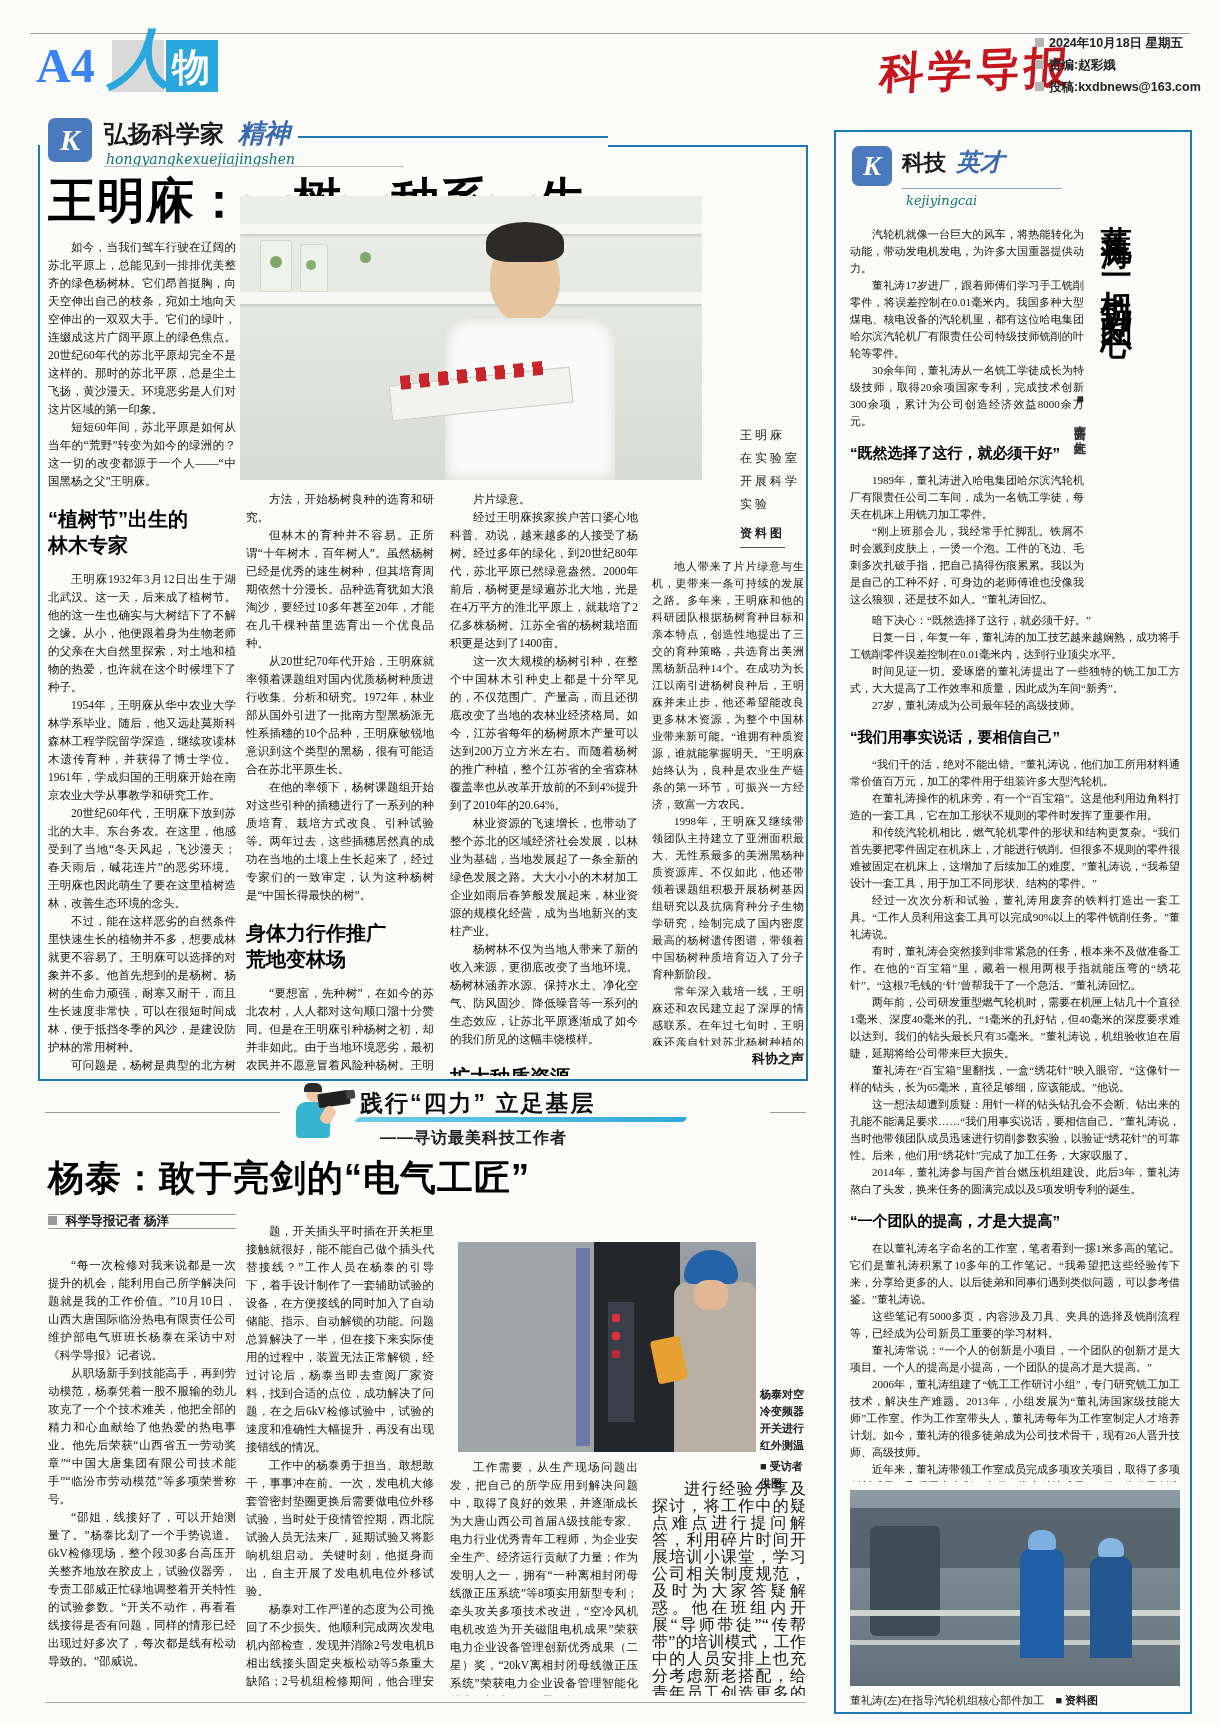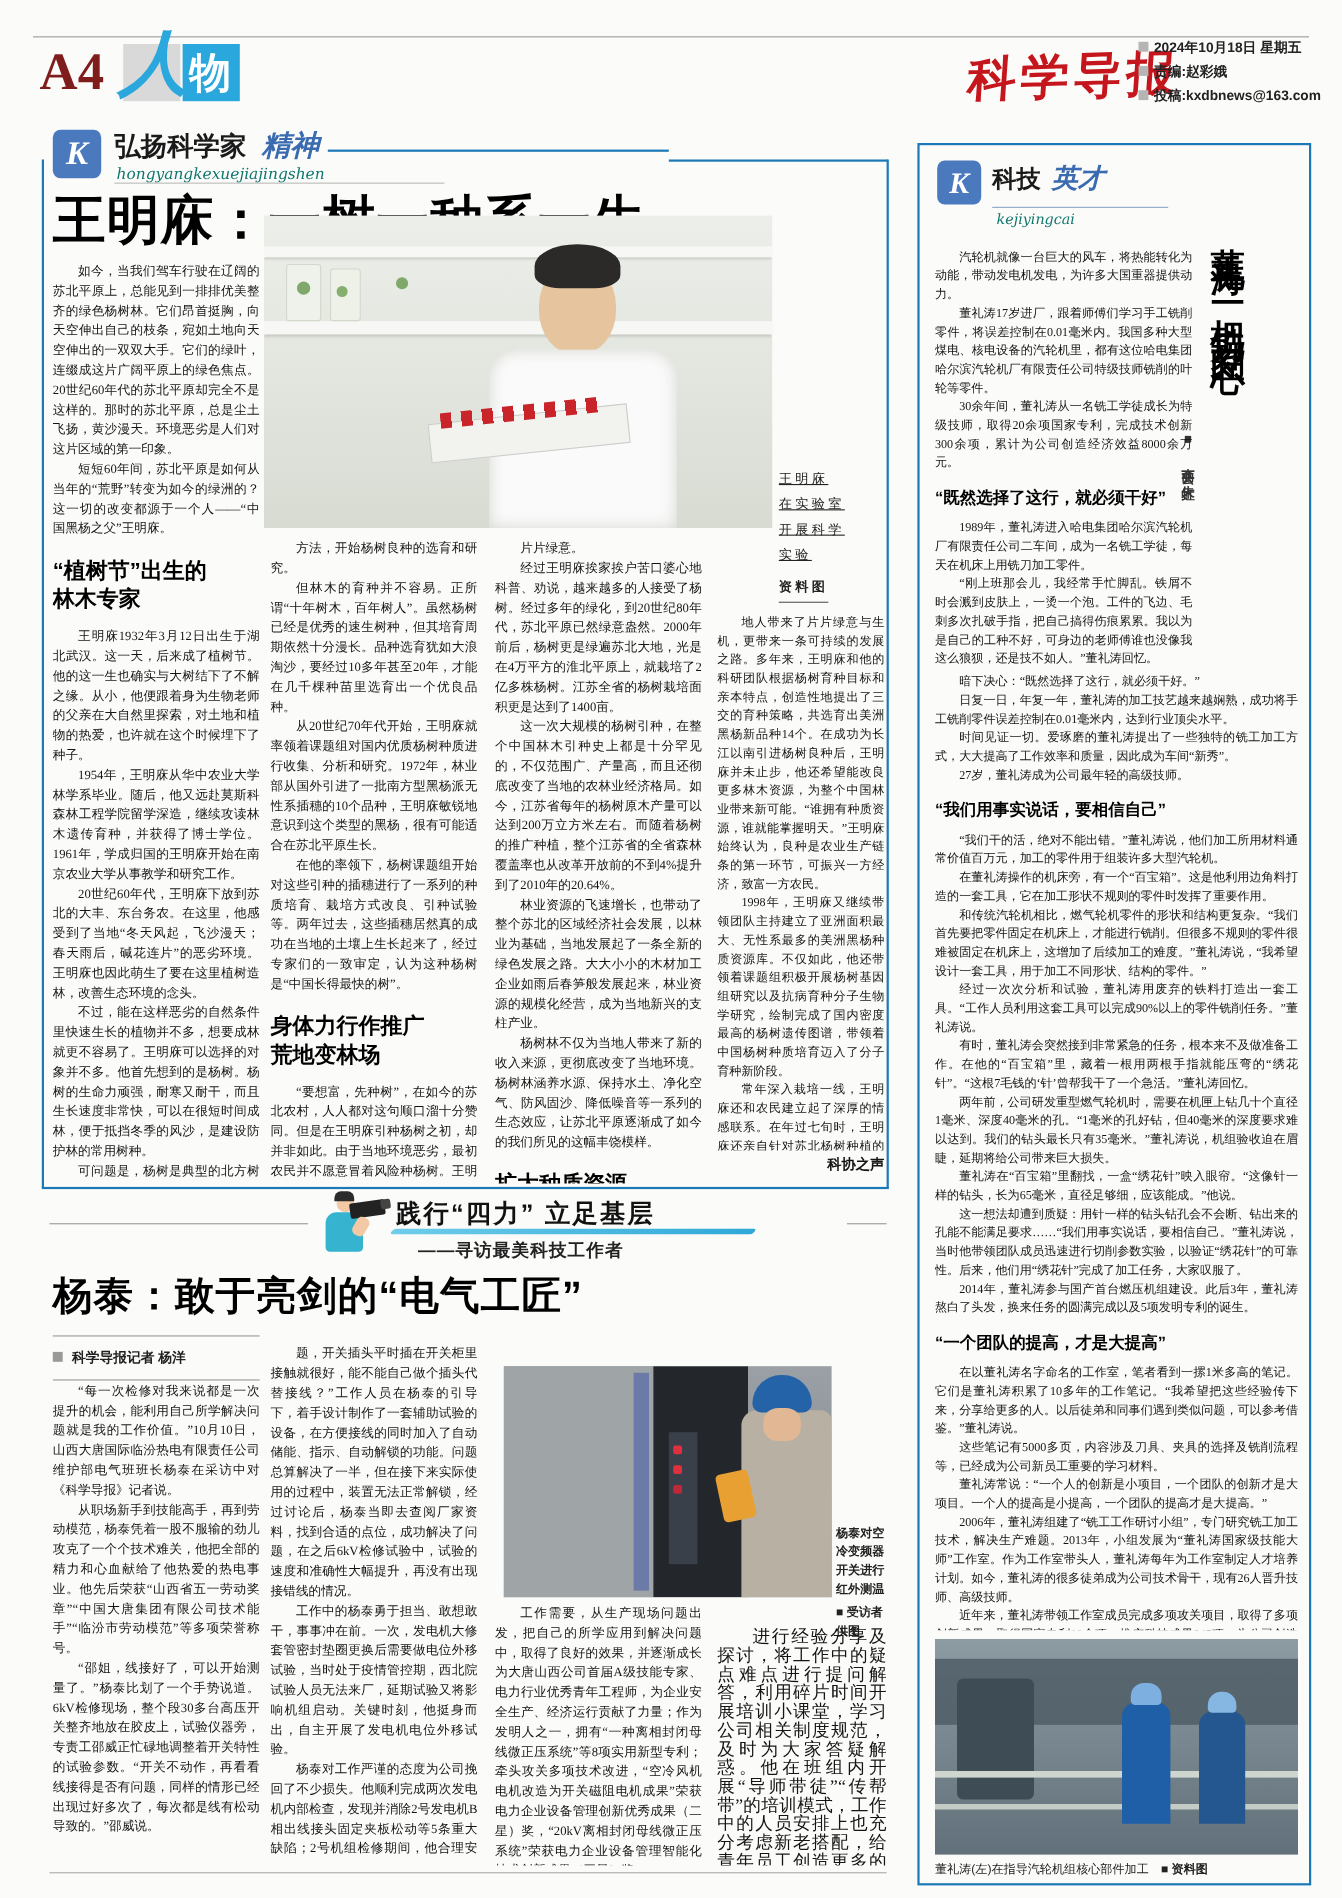--- a/index.html
+++ b/index.html
@@ -2,21 +2,21 @@
 <html><head>
 <meta charset="utf-8">
 <style>
   html,body{margin:0;padding:0;background:#fbfbf9;}
   #page{position:relative;width:1220px;height:1725px;background:#fbfbf9;overflow:hidden;
         font-family:"Liberation Serif","DejaVu Serif",serif;color:#141414;}
   .abs{position:absolute;}
   .hline{position:absolute;background:#9a9a9a;height:1px;}
   .blueline{position:absolute;background:#1b79b8;}
   
-  .pagenum{font:700 48px/1 "Liberation Serif","DejaVu Serif",serif;color:#7f1d1d;}
+  .pagenum{font:700 48px/1 "Liberation Serif","DejaVu Serif",serif;color:#3b82f6;}
   .masthead{font:700 44px/1 "DejaVu Serif",serif;color:#c4161c;transform:skewX(-6deg) rotate(-2deg);letter-spacing:4px;}
   .hinfo{font:700 12.5px/22px "Liberation Sans","DejaVu Sans",sans-serif;color:#222;white-space:nowrap;}
   .sqb{display:inline-block;width:9px;height:9px;background:#b5b5b5;margin-right:5px;}
   
   .kbox{position:absolute;width:44px;height:44px;background:#4a79bd;border-radius:7px;
         color:#fff;font:700 30px/44px "Liberation Serif",serif;text-align:center;font-style:italic;}
   .badge-title{font:700 24px/1 "Liberation Sans","DejaVu Sans",sans-serif;color:#1a1a1a;}
   .badge-script{font:700 26px/1 "DejaVu Serif",serif;font-style:italic;color:#3a6ab0;}
   .badge-pinyin{font:italic 14px/1 "DejaVu Serif",serif;color:#0f766e;}
   
@@ -32,21 +32,21 @@
   .credit{font-weight:700;border-bottom:1px solid #555;display:inline-block;padding-bottom:2px;text-align:center;}
   .attrib{font:700 13px/18px "Liberation Sans","DejaVu Sans",sans-serif;text-align:right;}
   
   .ph{position:absolute;overflow:hidden;}
   .ph div{position:absolute;}
   
   .midline1{font:700 23px/1 "Liberation Sans","DejaVu Sans",sans-serif;color:#111;letter-spacing:2px;}
   .midline2{font:700 16px/1 "Liberation Sans","DejaVu Sans",sans-serif;color:#222;letter-spacing:1px;}
   .swoosh{position:absolute;height:5px;background:linear-gradient(90deg,#6fcdea,#2fa8d8);transform:skewX(-35deg);border-radius:3px;}
   .byline{position:absolute;font:700 12.5px/1 "Liberation Sans","DejaVu Sans",sans-serif;color:#222;
-          border-top:1px solid #999;border-bottom:1px solid #999;padding:13px 0;}
+          border-top:1px solid #999;border-bottom:1px solid #999;padding:0 0;}
   
   .panel-border{position:absolute;border:2px solid #1b79b8;}
   .vtitle{position:absolute;writing-mode:vertical-rl;font:900 31px/1.15 "Liberation Sans","DejaVu Sans",sans-serif;
           color:#000;letter-spacing:7px;}
   .vbyline{position:absolute;writing-mode:vertical-rl;font:700 12px/1 "Liberation Sans","DejaVu Sans",sans-serif;color:#333;letter-spacing:3px;}
   .pcaption{font:11px/16px "Liberation Sans","DejaVu Sans",sans-serif;color:#222;}
 </style>
 </head>
 <body>
 
@@ -95,21 +95,21 @@
     <div style="left:30px;top:60px;width:12px;height:12px;background:#7fa86a;border-radius:50%;"></div>
     <div style="left:66px;top:64px;width:10px;height:10px;background:#86ae6e;border-radius:50%;"></div>
     <div style="left:120px;top:56px;width:11px;height:11px;background:#7fa86a;border-radius:50%;"></div>
     <div style="left:250px;top:40px;width:70px;height:86px;background:#e5c49e;border-radius:50% 50% 46% 46%;"></div>
     <div style="left:246px;top:26px;width:78px;height:40px;background:#2c2a28;border-radius:50% 50% 30% 30%;"></div>
     <div style="left:205px;top:122px;width:170px;height:162px;background:#fafafa;border-radius:24px 24px 0 0;box-shadow:inset 0 0 14px #d5d5d0;"></div>
     <div style="left:150px;top:180px;width:180px;height:34px;background:#f2f3ee;border:1px solid #ccc;transform:rotate(-6deg);"></div>
     <div style="left:160px;top:172px;width:150px;height:14px;transform:rotate(-6deg);background:repeating-linear-gradient(90deg,#c8242a 0 10px,transparent 10px 19px);"></div>
   </div>
 
-  <div class="abs caption-v" style="left:708px;top:424px;width:66px;text-decoration:underline;">
+  <div class="abs caption-v" style="left:740px;top:424px;width:66px;">
     <div>
         <div>王明庥</div>
         <div>在实验室</div>
         <div>开展科学</div>
         <div>实验</div>
       </div>
     <div style="margin-top:6px;"><span class="credit">资料图</span></div>
   </div>
 
   <div class="col" style="left:48px;top:238px;width:188px;height:838px;">

